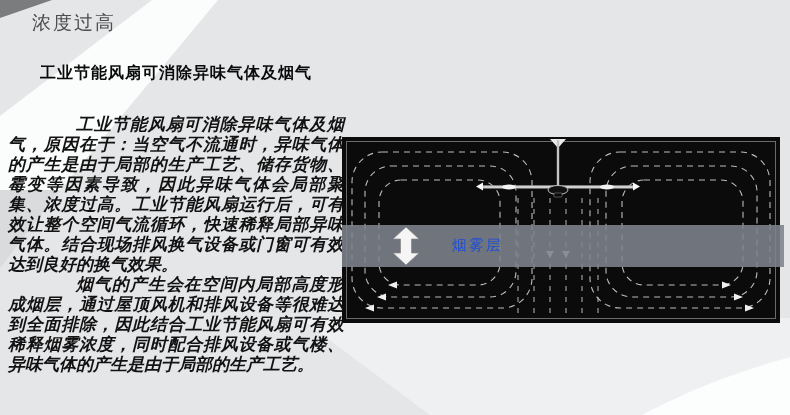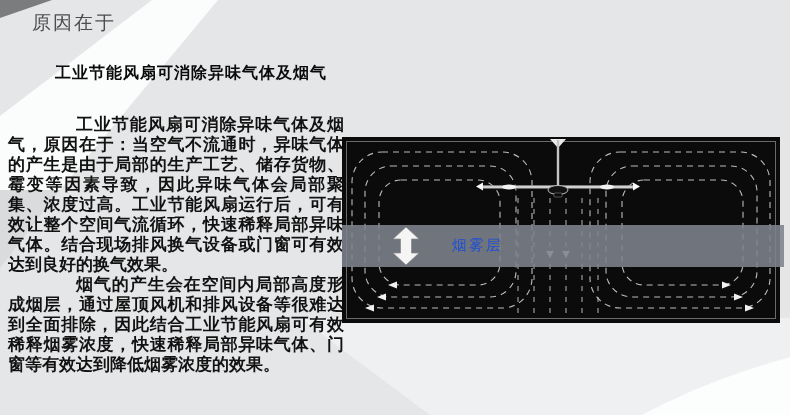--- a/index.html
+++ b/index.html
@@ -8,26 +8,26 @@
     background:#e5e6e8;
     font-family:"Liberation Sans","DejaVu Sans",sans-serif;
   }
   #bg-facets{position:absolute;left:0;top:0;width:790px;height:415px;}
   .page-title{
     position:absolute;left:32px;top:10px;
     font-size:19px;color:#4d4d4d;letter-spacing:2px;font-weight:500;
   }
   .subtitle{
     position:absolute;left:40px;top:63px;
-    font-size:16px;color:#0a0a0a;font-weight:bold;letter-spacing:1px;margin-left:15px;
+    font-size:16px;color:#0a0a0a;font-weight:bold;letter-spacing:1px;
   }
   .body-text{
     position:absolute;left:8px;top:115px;width:336px;
     font-size:17px;line-height:20px;color:#121212;font-weight:600;
-    text-align:justify;text-justify:inter-ideograph;
+    text-align:justify;text-justify:inter-ideograph;font-style:italic;
   }
   .body-text p{margin:0;text-indent:68px;}
   #diagram{position:absolute;left:330px;top:130px;}
   .smoke-label{
     position:absolute;left:452px;top:236px;
     font-size:14.5px;color:#1d4ed8;letter-spacing:2.5px;font-weight:500;
   }
 </style>
 </head>
 <body>
@@ -36,26 +36,26 @@
 
   <svg id="bg-facets" viewBox="0 0 790 415" xmlns="http://www.w3.org/2000/svg">
     <rect x="0" y="0" width="790" height="415" fill="#e5e6e8"></rect>
     <polygon points="300,318 790,318 790,415 430,415" fill="#eff0f1"></polygon>
     <ellipse cx="1000" cy="760" rx="600" ry="430" fill="#fcfdfd"></ellipse>
     <polygon points="152,0 218,0 60,190 0,190 0,116" fill="#fbfcfc"></polygon>
     <polygon points="0,190 60,190 0,268" fill="#d9dbdd"></polygon>
     <polygon points="0,0 52,0 0,18" fill="#7b7c7e"></polygon>
   </svg>
 
-  <div class="page-title">原因在于</div>
+  <div class="page-title">浓度过高</div>
   <div class="subtitle">工业节能风扇可消除异味气体及烟气</div>
 
   <div class="body-text">
     <p>工业节能风扇可消除异味气体及烟气，原因在于：当空气不流通时，异味气体的产生是由于局部的生产工艺、储存货物、霉变等因素导致，因此异味气体会局部聚集、浓度过高。工业节能风扇运行后，可有效让整个空间气流循环，快速稀释局部异味气体。结合现场排风换气设备或门窗可有效达到良好的换气效果。</p>
-    <p>烟气的产生会在空间内局部高度形成烟层，通过屋顶风机和排风设备等很难达到全面排除，因此结合工业节能风扇可有效稀释烟雾浓度，快速稀释局部异味气体、门窗等有效达到降低烟雾浓度的效果。</p>
+    <p>烟气的产生会在空间内局部高度形成烟层，通过屋顶风机和排风设备等很难达到全面排除，因此结合工业节能风扇可有效稀释烟雾浓度，同时配合排风设备或气楼、异味气体的产生是由于局部的生产工艺。</p>
   </div>
 
   <svg id="diagram" width="460" height="205" viewBox="330 130 460 205" xmlns="http://www.w3.org/2000/svg">
 
     <rect x="342" y="137" width="438" height="186" fill="#0b0b0b"></rect>
     <rect x="346.5" y="141.5" width="429" height="177" fill="none" stroke="#6b6b6b" stroke-width="1"></rect>
 
     <g fill="none" stroke="#cfcfcf" stroke-width="1.1" stroke-dasharray="6 5" opacity="0.9">
       <rect x="352" y="152" width="180" height="156" rx="30"></rect>
       <rect x="365" y="166" width="151" height="131" rx="26"></rect>

